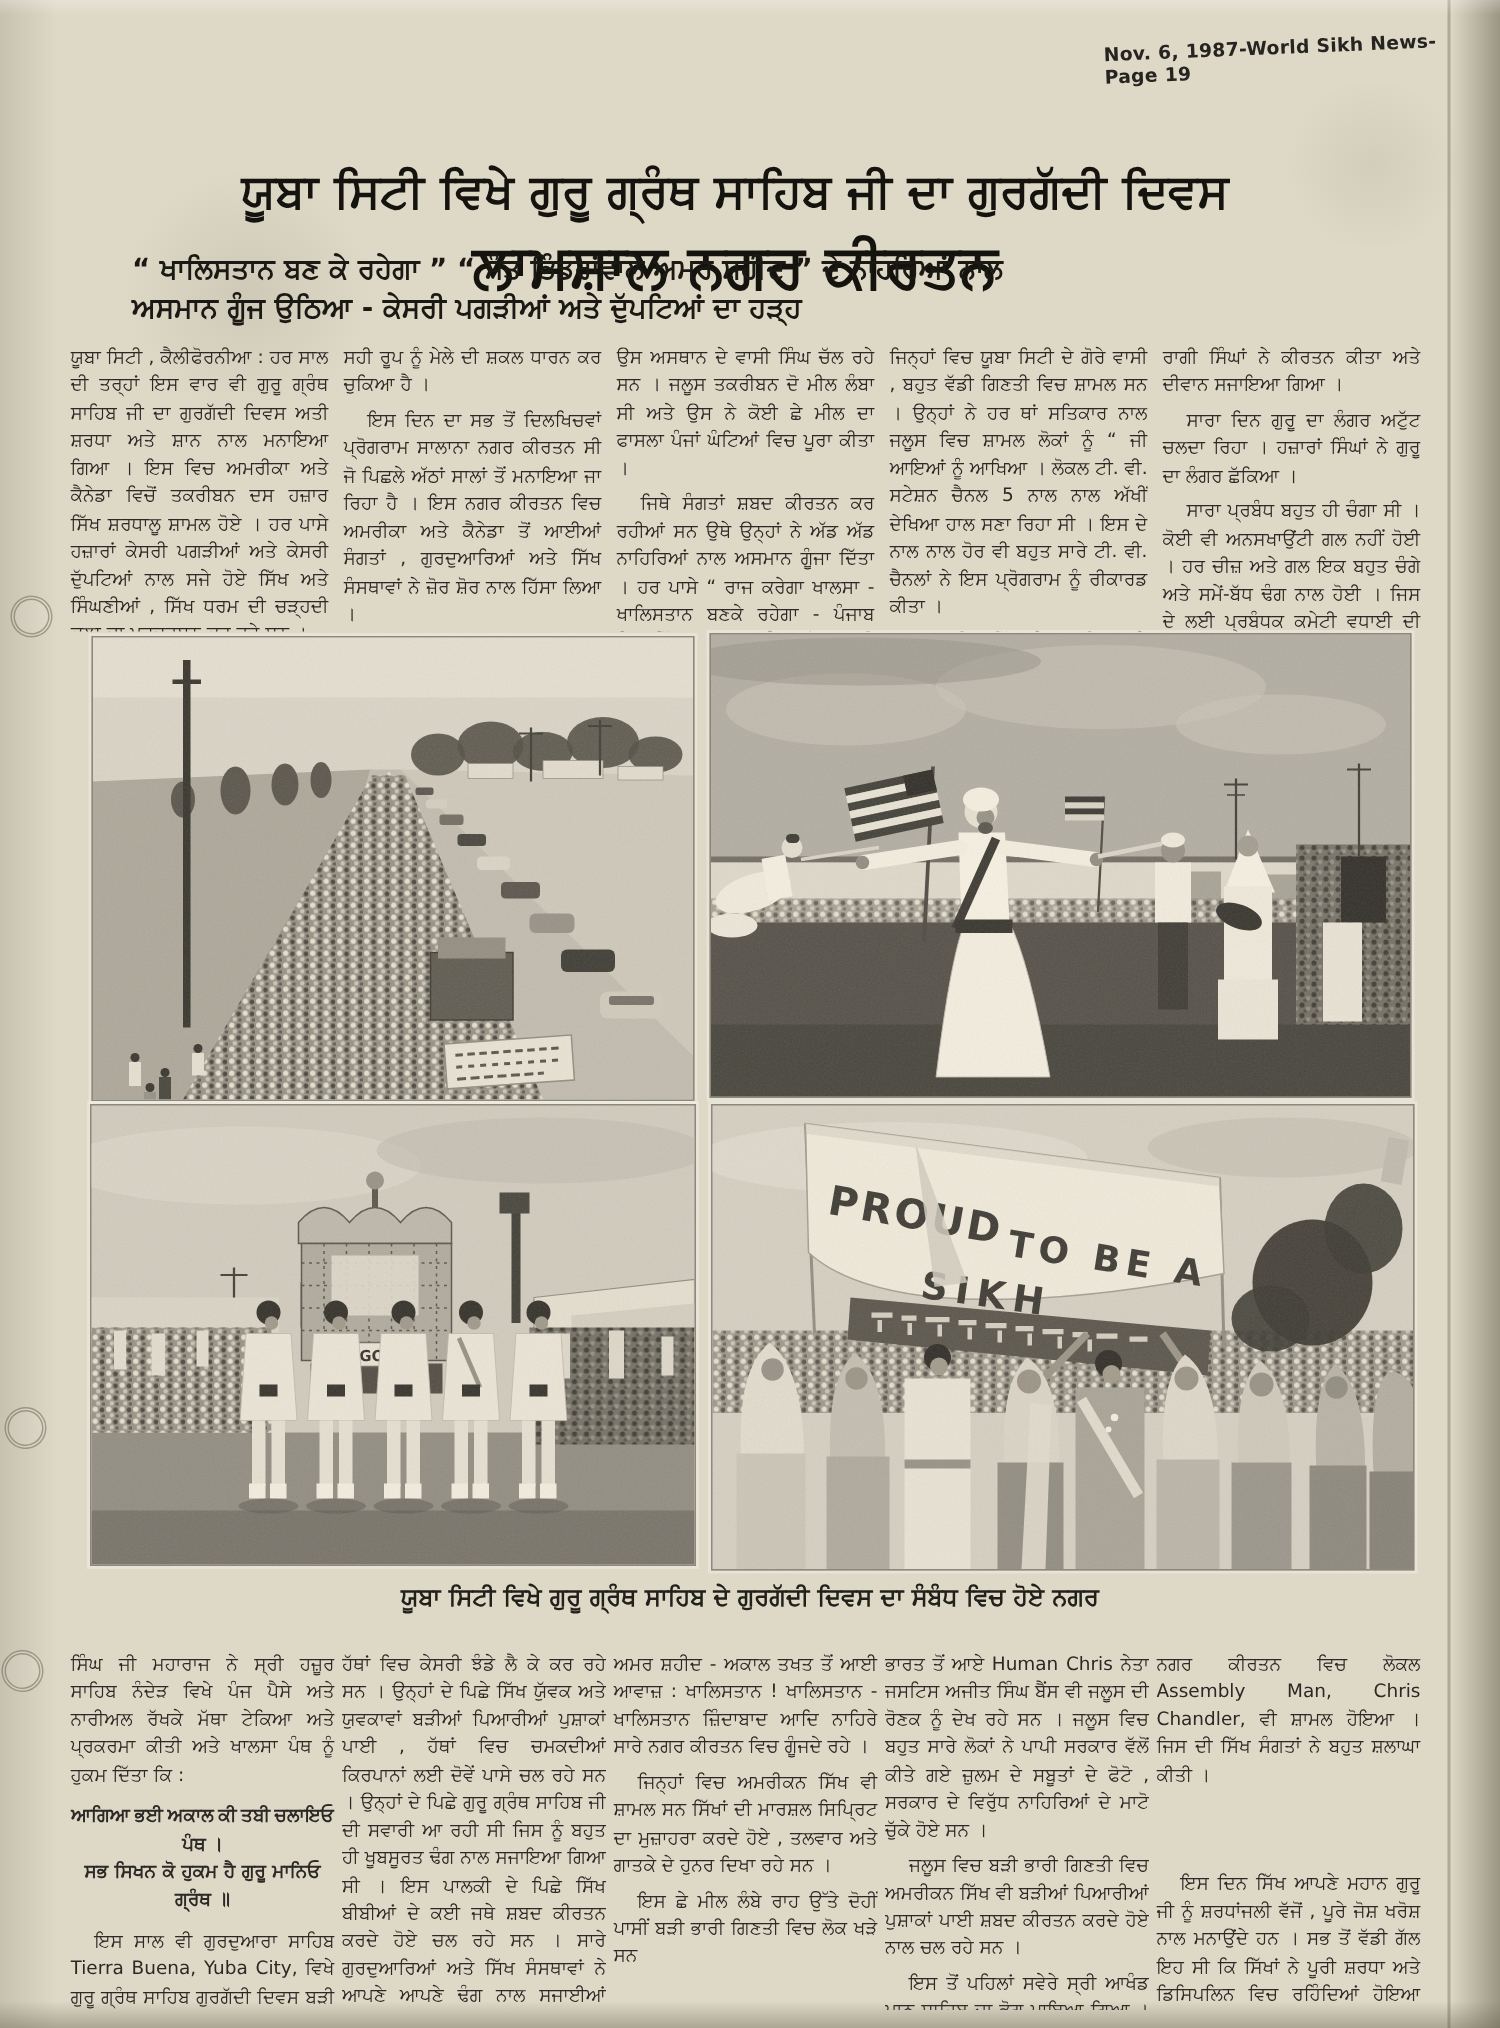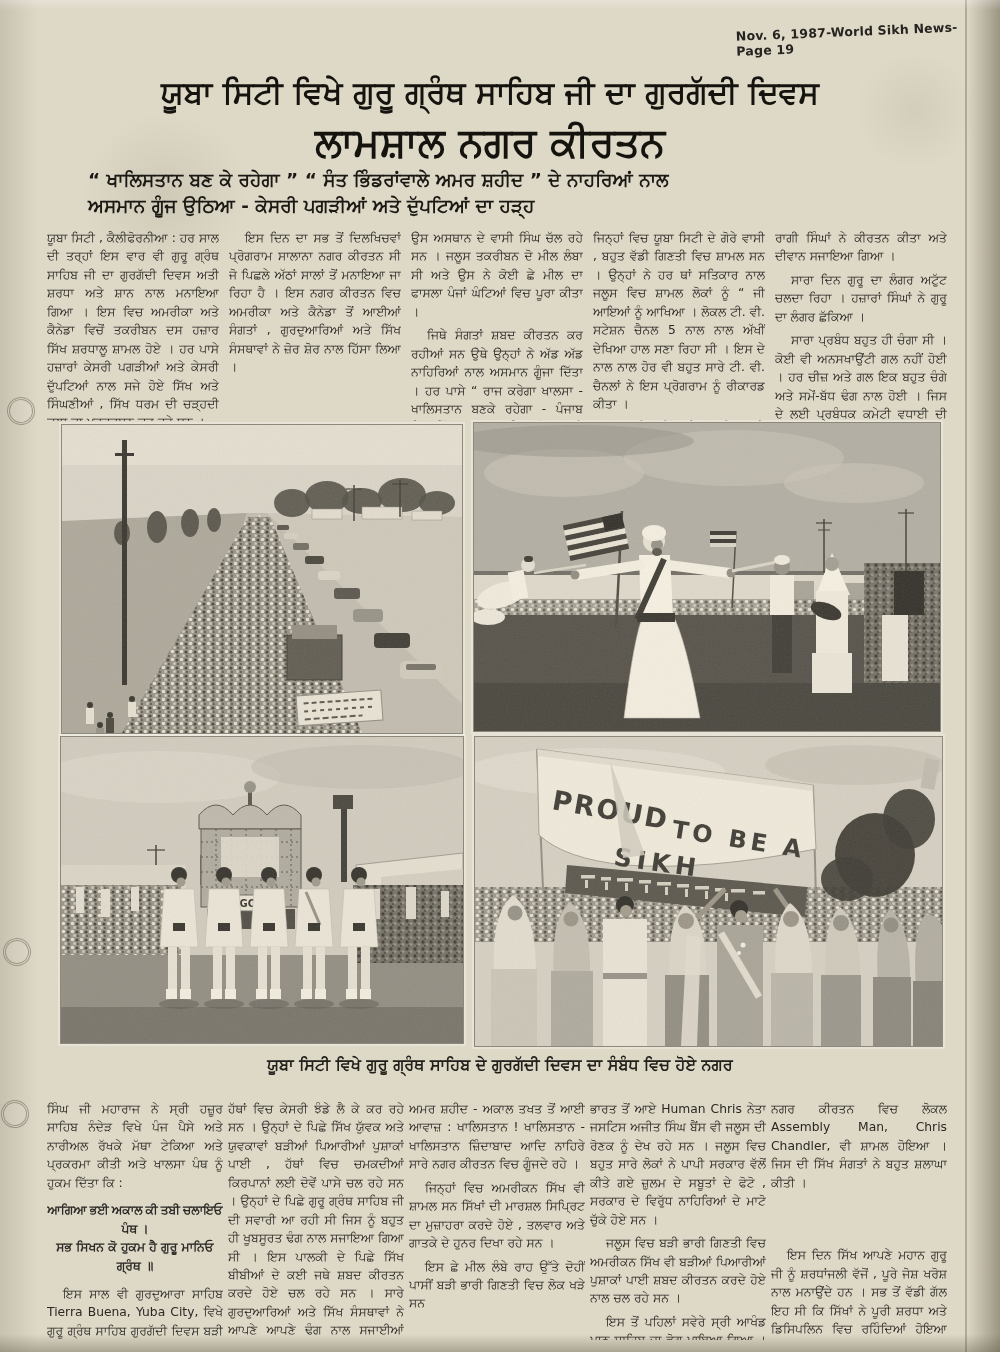--- a/index.html
+++ b/index.html
@@ -22,21 +22,21 @@
     background:radial-gradient(circle,rgba(130,124,104,.12),rgba(130,124,104,0) 70%);}
   .hole{position:absolute;width:22px;height:22px;border:3px double #8d8779;border-radius:50%;
     opacity:.75;background:rgba(255,255,255,.15);}
   .hole1{left:7px;top:397px;transform:rotate(-15deg);}
   .hole2{left:3px;top:938px;transform:rotate(10deg);}
   .hole3{left:1px;top:1100px;transform:rotate(-5deg);}
   .masthead{position:absolute;top:24px;left:736px;width:230px;transform:rotate(-2.4deg);
     font-size:12.5px;font-weight:700;color:#262420;letter-spacing:.2px;}
   .headline{position:absolute;top:70px;left:40px;width:900px;text-align:center;
     font-weight:700;color:#14130e;}
-  .headline .l1{font-size:31px;line-height:1.45;}
+  .headline .l1{font-size:31px;line-height:1.45;margin-top:36px;}
   .headline .l2{font-size:40px;line-height:1.35;}
   .subhead{position:absolute;top:167px;left:88px;width:824px;
     font-weight:700;font-size:18.5px;line-height:1.4;color:#1b1914;}
   .cols-top{position:absolute;top:229px;left:47px;width:900px;height:192px;display:flex;gap:10px;}
   .cols-bottom{position:absolute;top:1100px;left:47px;width:900px;height:240px;display:flex;gap:5px;}
   .col{flex:1;overflow:hidden;text-align:justify;font-size:12.3px;line-height:1.5;color:#2b2925;}
   .p{margin:0 0 5px;}
   .ind{text-indent:16px;}
   .verse{text-align:center;font-weight:700;text-indent:0;margin:9px 0 0;font-family:Liberation Serif, serif;}
   .verse2{text-align:center;font-weight:700;text-indent:0;margin:0 0 10px;}
@@ -96,20 +96,21 @@
     <div>“ ਖਾਲਿਸਤਾਨ ਬਣ ਕੇ ਰਹੇਗਾ ” “ ਸੰਤ ਭਿੰਡਰਾਂਵਾਲੇ ਅਮਰ ਸ਼ਹੀਦ ” ਦੇ ਨਾਹਰਿਆਂ ਨਾਲ</div>
     <div>ਅਸਮਾਨ ਗੂੰਜ ਉਠਿਆ - ਕੇਸਰੀ ਪਗੜੀਆਂ ਅਤੇ ਦੁੱਪਟਿਆਂ ਦਾ ਹੜ੍ਹ</div>
   </div>
 
   <div class="cols-top">
     <div class="col">
       <p class="p">ਯੂਬਾ ਸਿਟੀ , ਕੈਲੀਫੋਰਨੀਆ : ਹਰ ਸਾਲ ਦੀ ਤਰ੍ਹਾਂ ਇਸ ਵਾਰ ਵੀ ਗੁਰੂ ਗ੍ਰੰਥ ਸਾਹਿਬ ਜੀ ਦਾ ਗੁਰਗੱਦੀ ਦਿਵਸ ਅਤੀ ਸ਼ਰਧਾ ਅਤੇ ਸ਼ਾਨ ਨਾਲ ਮਨਾਇਆ ਗਿਆ । ਇਸ ਵਿਚ ਅਮਰੀਕਾ ਅਤੇ ਕੈਨੇਡਾ ਵਿਚੋਂ ਤਕਰੀਬਨ ਦਸ ਹਜ਼ਾਰ ਸਿੱਖ ਸ਼ਰਧਾਲੂ ਸ਼ਾਮਲ ਹੋਏ । ਹਰ ਪਾਸੇ ਹਜ਼ਾਰਾਂ ਕੇਸਰੀ ਪਗੜੀਆਂ ਅਤੇ ਕੇਸਰੀ ਦੁੱਪਟਿਆਂ ਨਾਲ ਸਜੇ ਹੋਏ ਸਿੱਖ ਅਤੇ ਸਿੰਘਣੀਆਂ , ਸਿੱਖ ਧਰਮ ਦੀ ਚੜ੍ਹਦੀ ਕਲਾ ਦਾ ਪਰਦਰਸ਼ਨ ਕਰ ਰਹੇ ਸਨ ।</p>
 
     </div>
     <div class="col">
+      <p class="p">ਸਹੀ ਰੂਪ ਨੂੰ ਮੇਲੇ ਦੀ ਸ਼ਕਲ ਧਾਰਨ ਕਰ ਚੁਕਿਆ ਹੈ ।</p>
       <p class="p ind">ਇਸ ਦਿਨ ਦਾ ਸਭ ਤੋਂ ਦਿਲਖਿਚਵਾਂ ਪ੍ਰੋਗਰਾਮ ਸਾਲਾਨਾ ਨਗਰ ਕੀਰਤਨ ਸੀ ਜੋ ਪਿਛਲੇ ਅੱਠਾਂ ਸਾਲਾਂ ਤੋਂ ਮਨਾਇਆ ਜਾ ਰਿਹਾ ਹੈ । ਇਸ ਨਗਰ ਕੀਰਤਨ ਵਿਚ ਅਮਰੀਕਾ ਅਤੇ ਕੈਨੇਡਾ ਤੋਂ ਆਈਆਂ ਸੰਗਤਾਂ , ਗੁਰਦੁਆਰਿਆਂ ਅਤੇ ਸਿੱਖ ਸੰਸਥਾਵਾਂ ਨੇ ਜ਼ੋਰ ਸ਼ੋਰ ਨਾਲ ਹਿੱਸਾ ਲਿਆ ।</p>
 
     </div>
     <div class="col">
       <p class="p">ਉਸ ਅਸਥਾਨ ਦੇ ਵਾਸੀ ਸਿੰਘ ਚੱਲ ਰਹੇ ਸਨ । ਜਲੂਸ ਤਕਰੀਬਨ ਦੋ ਮੀਲ ਲੰਬਾ ਸੀ ਅਤੇ ਉਸ ਨੇ ਕੋਈ ਛੇ ਮੀਲ ਦਾ ਫਾਸਲਾ ਪੰਜਾਂ ਘੰਟਿਆਂ ਵਿਚ ਪੂਰਾ ਕੀਤਾ ।</p>
       <p class="p ind">ਜਿਥੇ ਸੰਗਤਾਂ ਸ਼ਬਦ ਕੀਰਤਨ ਕਰ ਰਹੀਆਂ ਸਨ ਉਥੇ ਉਨ੍ਹਾਂ ਨੇ ਅੱਡ ਅੱਡ ਨਾਹਿਰਿਆਂ ਨਾਲ ਅਸਮਾਨ ਗੂੰਜਾ ਦਿੱਤਾ । ਹਰ ਪਾਸੇ “ ਰਾਜ ਕਰੇਗਾ ਖਾਲਸਾ - ਖਾਲਿਸਤਾਨ ਬਣਕੇ ਰਹੇਗਾ - ਪੰਜਾਬ ਵਿਚ ਸਿੱਖਾਂ ਦਾ ਕਤਲ ਬੰਦ ਕਰੋ - ਪਾਪੀ ਹਿੰਦ ਸਰਕਾਰ ਮੁਰਦਾਬਾਦ - ਸੰਤ ਭਿੰਡਰਾਂਵਾਲੇ</p>
     </div>
     <div class="col">
       <p class="p">ਜਿਨ੍ਹਾਂ ਵਿਚ ਯੂਬਾ ਸਿਟੀ ਦੇ ਗੋਰੇ ਵਾਸੀ , ਬਹੁਤ ਵੱਡੀ ਗਿਣਤੀ ਵਿਚ ਸ਼ਾਮਲ ਸਨ । ਉਨ੍ਹਾਂ ਨੇ ਹਰ ਥਾਂ ਸਤਿਕਾਰ ਨਾਲ ਜਲੂਸ ਵਿਚ ਸ਼ਾਮਲ ਲੋਕਾਂ ਨੂੰ “ ਜੀ ਆਇਆਂ ਨੂੰ ਆਖਿਆ । ਲੋਕਲ ਟੀ. ਵੀ. ਸਟੇਸ਼ਨ ਚੈਨਲ 5 ਨਾਲ ਨਾਲ ਅੱਖੀਂ ਦੇਖਿਆ ਹਾਲ ਸਣਾ ਰਿਹਾ ਸੀ । ਇਸ ਦੇ ਨਾਲ ਨਾਲ ਹੋਰ ਵੀ ਬਹੁਤ ਸਾਰੇ ਟੀ. ਵੀ. ਚੈਨਲਾਂ ਨੇ ਇਸ ਪ੍ਰੋਗਰਾਮ ਨੂੰ ਰੀਕਾਰਡ ਕੀਤਾ ।</p>
       <p class="p ind">ਜਲੂਸ ਵਿਚ ਸਿੱਖਾਂ ਦੇ ਅਮਰੀਕਾ ਅਤੇ ਕੈਨੇਡਾ ਦੇ ਤਕਰੀਬਨ ਸਾਰੇ ਨੇਤਾ ਸ਼ਾਮਲ ਸਨ</p>

